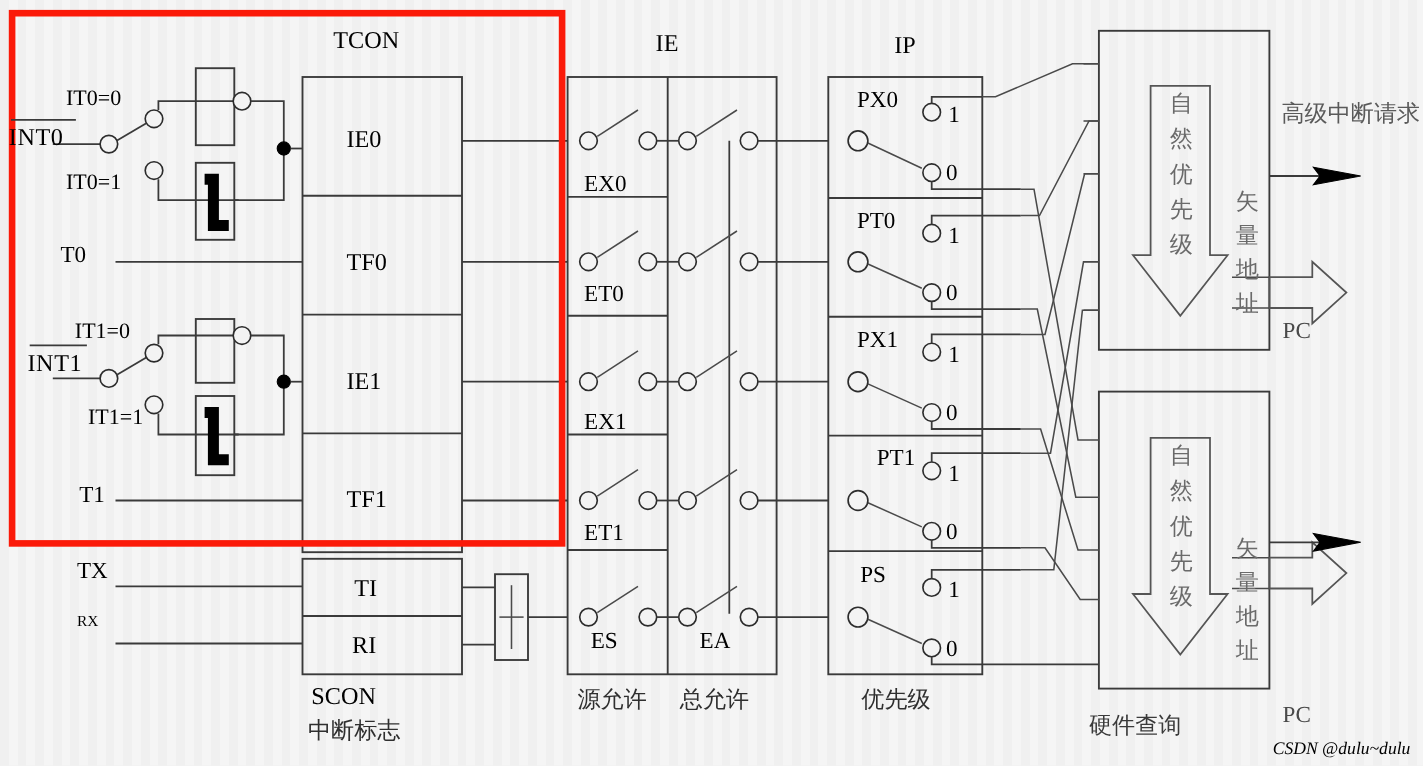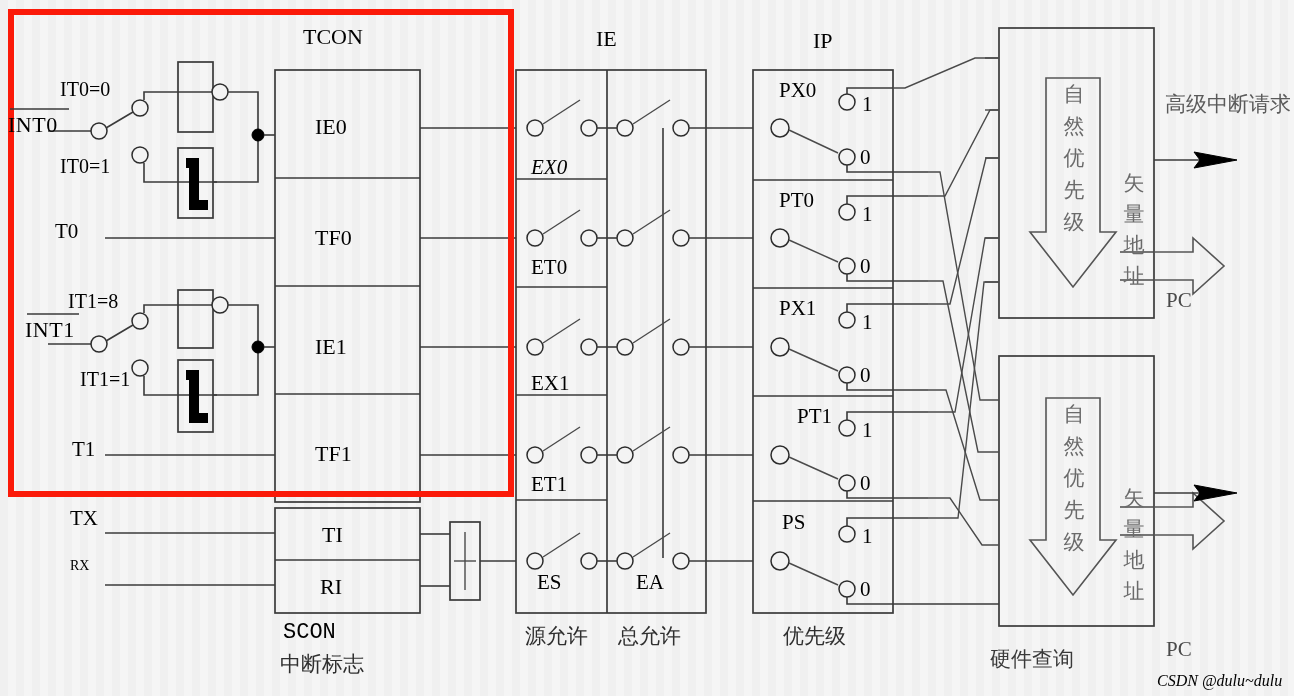--- a/index.html
+++ b/index.html
@@ -325,40 +325,40 @@
     <line class="wire" x1="27" y1="314" x2="79" y2="314" stroke-width="1.8"></line>
   </svg>
 
   <div class="ovl" style="left:8px;top:112px;font-size:22px;letter-spacing:.5px;">INT0</div>
   <div class="ovl" style="left:60px;top:78px;font-size:20px;">IT0=0</div>
   <div class="ovl" style="left:60px;top:155px;font-size:20px;">IT0=1</div>
 
   <div class="ovl" style="left:55px;top:219px;font-size:21px;">T0</div>
 
   <div class="ovl" style="left:25px;top:317px;font-size:22px;letter-spacing:.5px;">INT1</div>
-  <div class="ovl" style="left:68px;top:290px;font-size:20px;">IT1=8</div>
+  <div class="ovl" style="left:68px;top:290px;font-size:20px;">IT1=0</div>
   <div class="ovl" style="left:80px;top:368px;font-size:20px;">IT1=1</div>
 
   <div class="ovl" style="left:72px;top:437px;font-size:21px;">T1</div>
   <div class="ovl" style="left:70px;top:506px;font-size:21px;">TX</div>
   <div class="ovl" style="left:70px;top:558px;font-size:14px;">RX</div>
 
   <div class="ovl" style="left:303px;top:24px;font-size:22px;">TCON</div>
   <div class="ovl" style="left:315px;top:114px;font-size:22px;">IE0</div>
   <div class="ovl" style="left:315px;top:225px;font-size:22px;">TF0</div>
   <div class="ovl" style="left:315px;top:334px;font-size:22px;">IE1</div>
   <div class="ovl" style="left:315px;top:441px;font-size:22px;">TF1</div>
 
   <div class="ovl" style="left:322px;top:522px;font-size:22px;">TI</div>
   <div class="ovl" style="left:320px;top:574px;font-size:22px;font-family:Liberation Serif, serif;">RI</div>
-  <div class="ovl" style="left:283px;top:620px;font-size:22px;font-family:Liberation Mono, monospace;">SCON</div>
+  <div class="ovl" style="left:283px;top:620px;font-size:22px;">SCON</div>
   <div class="ovl cnwrap" style="left:280px;top:650px;font-family:Liberation Serif, serif;font-size:21px;color:#2f2f2f;">中断标志</div>
 
   <div class="ovl" style="left:596px;top:26px;font-size:22px;">IE</div>
-  <div class="ovl" style="left:531px;top:155px;font-size:21px;font-style:italic;">EX0</div>
+  <div class="ovl" style="left:531px;top:155px;font-size:21px;">EX0</div>
   <div class="ovl" style="left:531px;top:255px;font-size:21px;">ET0</div>
   <div class="ovl" style="left:531px;top:371px;font-size:21px;">EX1</div>
   <div class="ovl" style="left:531px;top:472px;font-size:21px;">ET1</div>
   <div class="ovl" style="left:537px;top:570px;font-size:21px;">ES</div>
   <div class="ovl" style="left:636px;top:570px;font-size:21px;">EA</div>
   <div class="ovl" style="left:525px;top:622px;font-family:'DejaVu Sans',sans-serif;font-size:21px;color:#2f2f2f;">源允许</div>
   <div class="ovl" style="left:618px;top:622px;font-family:'DejaVu Sans',sans-serif;font-size:21px;color:#2f2f2f;">总允许</div>
 
   <div class="ovl" style="left:813px;top:28px;font-size:22px;">IP</div>
   <div class="ovl" style="left:779px;top:78px;font-size:21px;">PX0</div>

